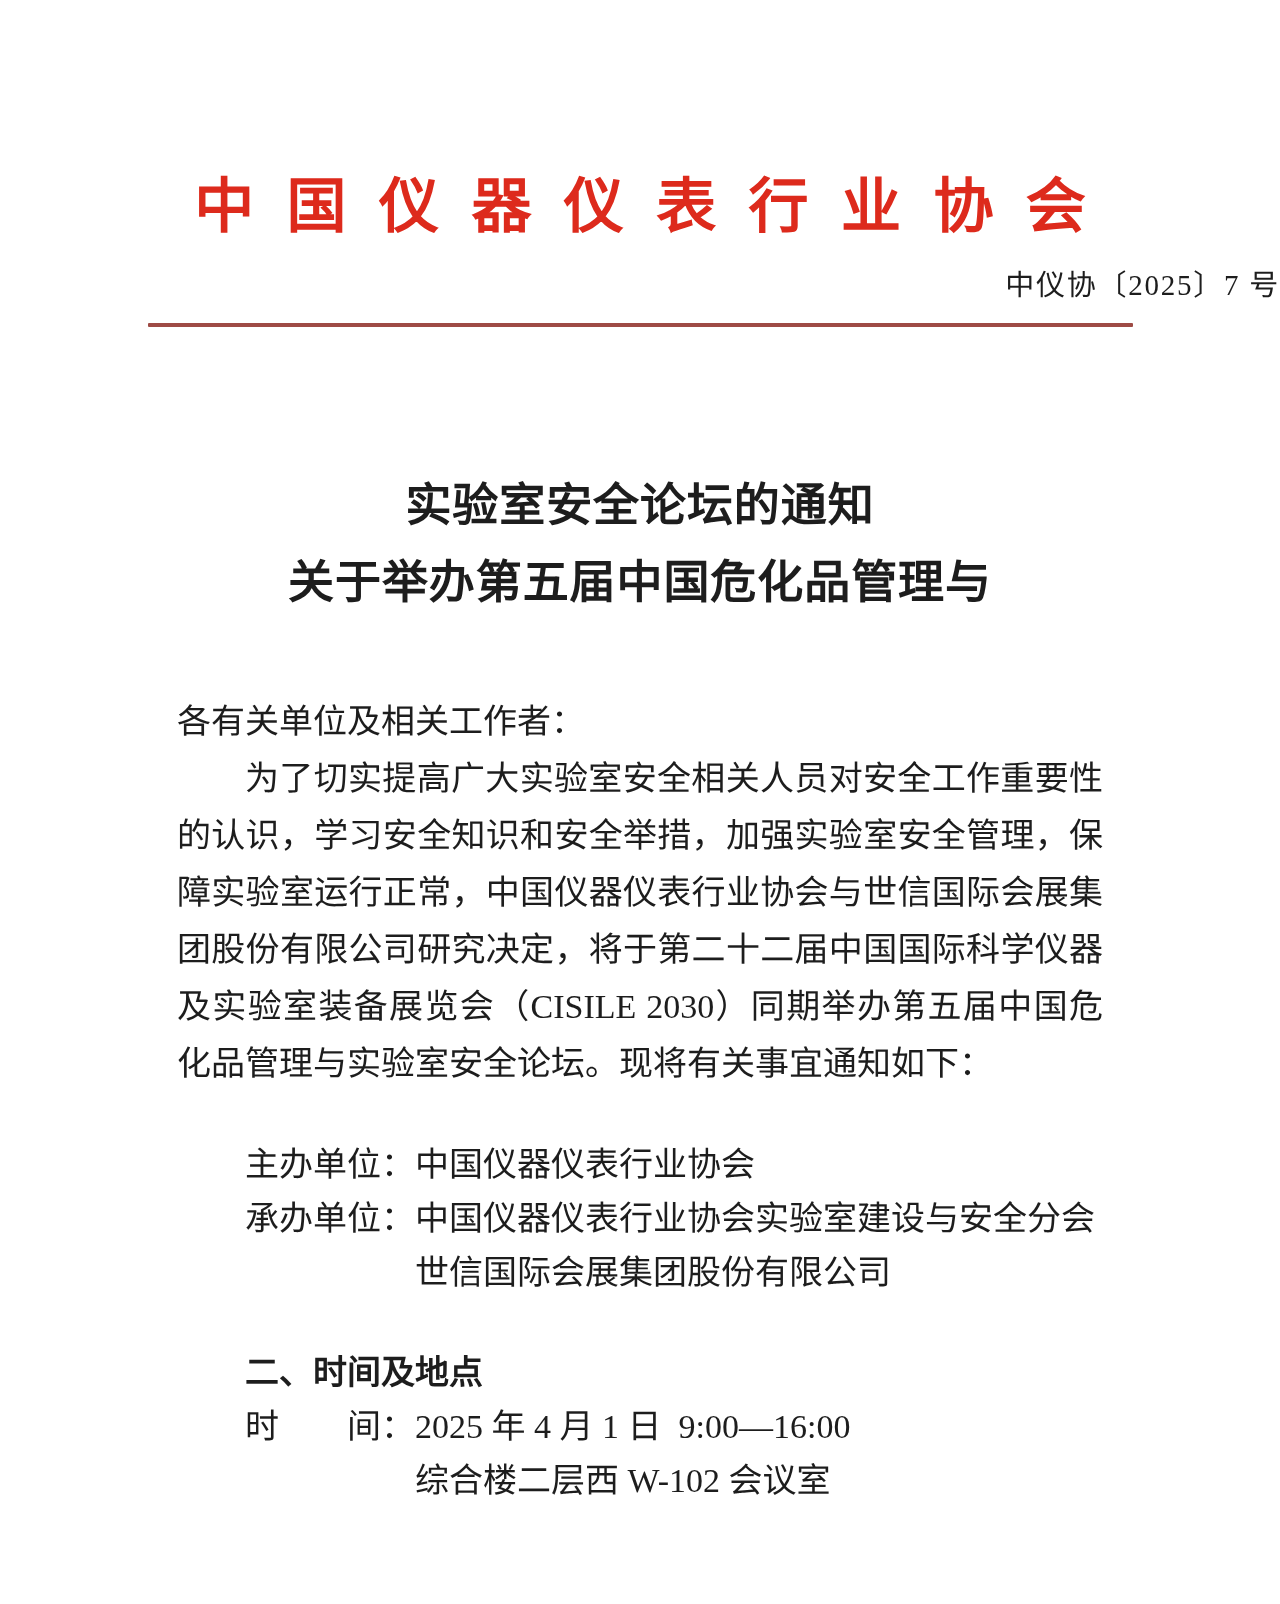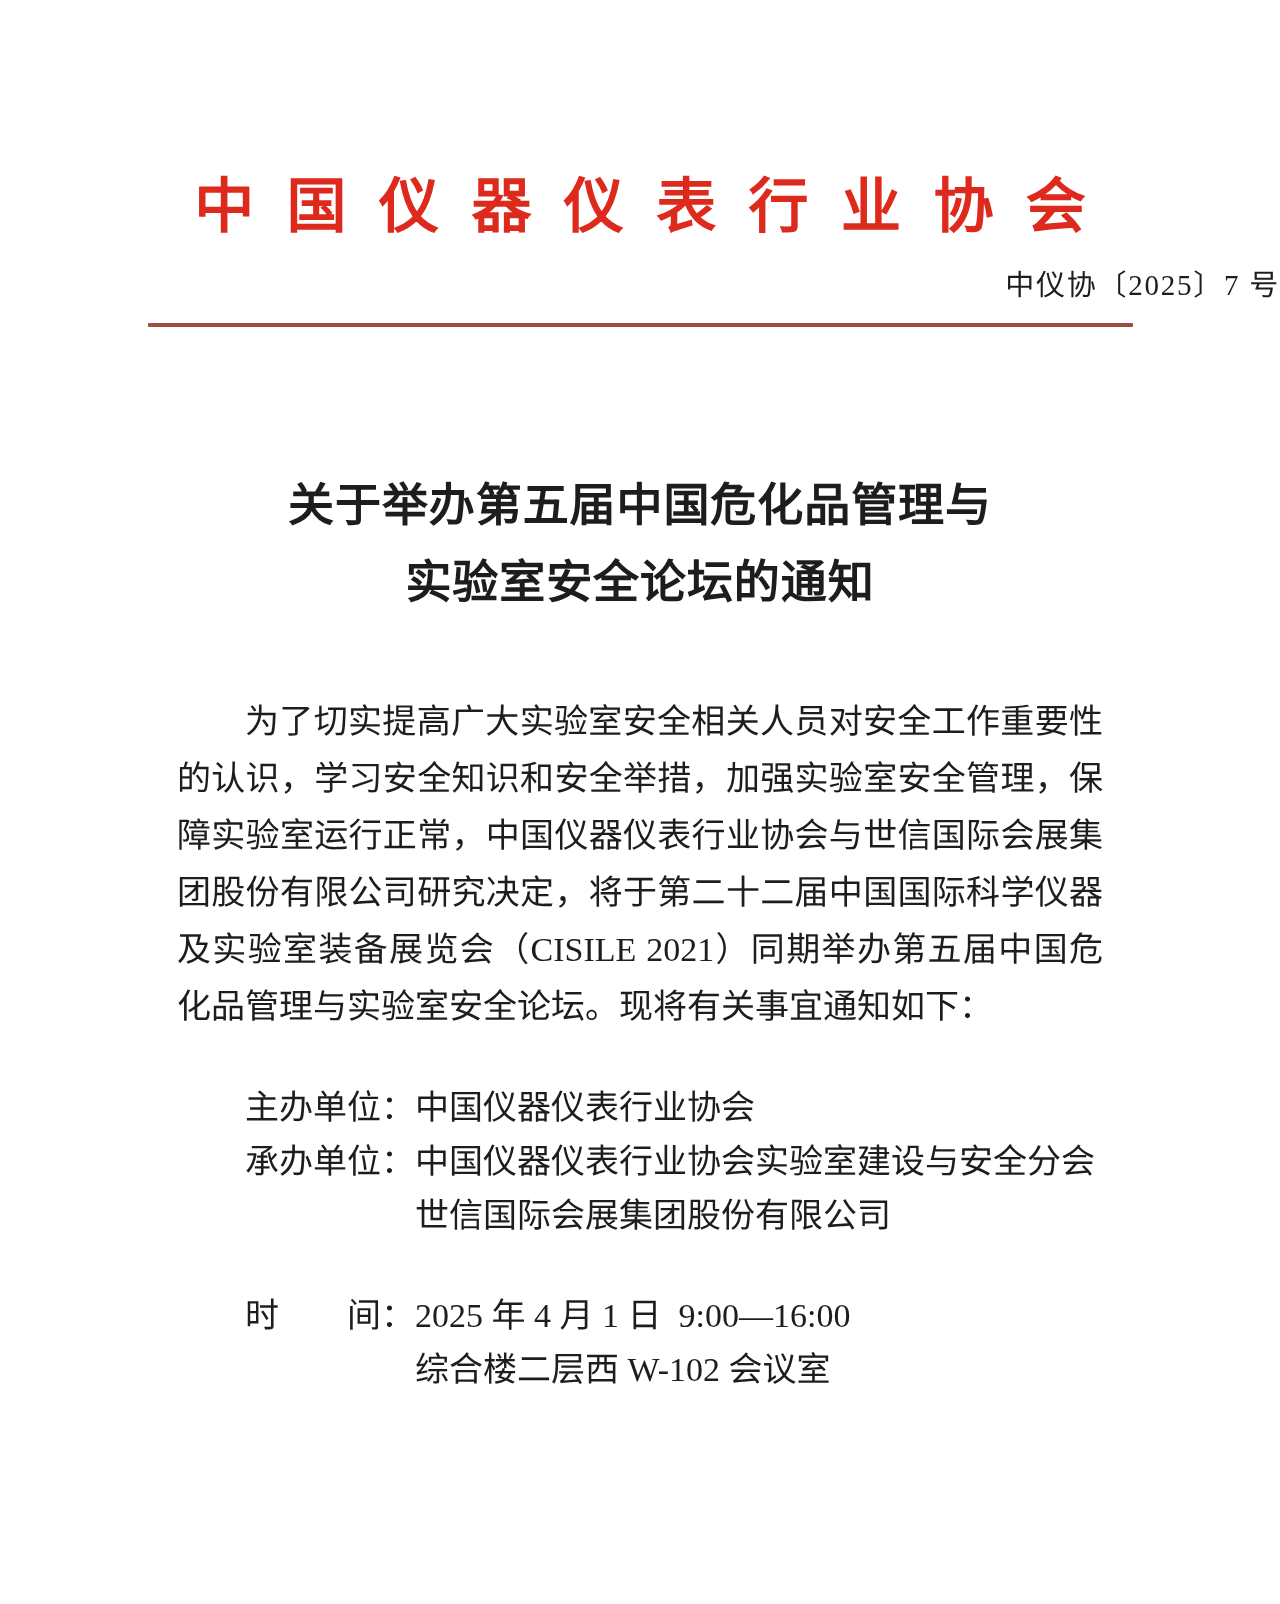--- a/index.html
+++ b/index.html
@@ -91,42 +91,44 @@
 
 <div class="page">
 
   <div class="org-title">中国仪器仪表行业协会</div>
 
   <div class="doc-number">中仪协〔2025〕7 号</div>
 
   <div class="divider"></div>
 
   <div class="main-title">
+    <div>实验室安全论坛的通知</div>
     <div>关于举办第五届中国危化品管理与</div>
-    <div>实验室安全论坛的通知</div>
   </div>
 
   <div class="body-block">
 
+    <div class="salutation">各有关单位及相关工作者：</div>
 
-    <div class="opening-paragraph">为了切实提高广大实验室安全相关人员对安全工作重要性的认识，学习安全知识和安全举措，加强实验室安全管理，保障实验室运行正常，中国仪器仪表行业协会与世信国际会展集团股份有限公司研究决定，将于第二十二届中国国际科学仪器及实验室装备展览会（CISILE 2021）同期举办第五届中国危化品管理与实验室安全论坛。现将有关事宜通知如下：</div>
+    <div class="opening-paragraph">为了切实提高广大实验室安全相关人员对安全工作重要性的认识，学习安全知识和安全举措，加强实验室安全管理，保障实验室运行正常，中国仪器仪表行业协会与世信国际会展集团股份有限公司研究决定，将于第二十二届中国国际科学仪器及实验室装备展览会（CISILE 2030）同期举办第五届中国危化品管理与实验室安全论坛。现将有关事宜通知如下：</div>
 
     <div class="section">
       <div class="row">
         <span class="label">主办单位：</span><span class="value">中国仪器仪表行业协会</span>
       </div>
       <div class="row">
         <span class="label">承办单位：</span><span class="value">中国仪器仪表行业协会实验室建设与安全分会</span>
       </div>
       <div class="row continuation">
         <span class="value">世信国际会展集团股份有限公司</span>
       </div>
     </div>
 
     <div class="section">
+      <div class="section-heading">二、时间及地点</div>
       <div class="row">
         <span class="label">时　　间：</span><span class="value">2025 年 4 月 1 日  9:00—16:00</span>
       </div>
       <div class="row continuation">
         <span class="value">综合楼二层西 W-102 会议室</span>
       </div>
     </div>
 
   </div>
 </div>

